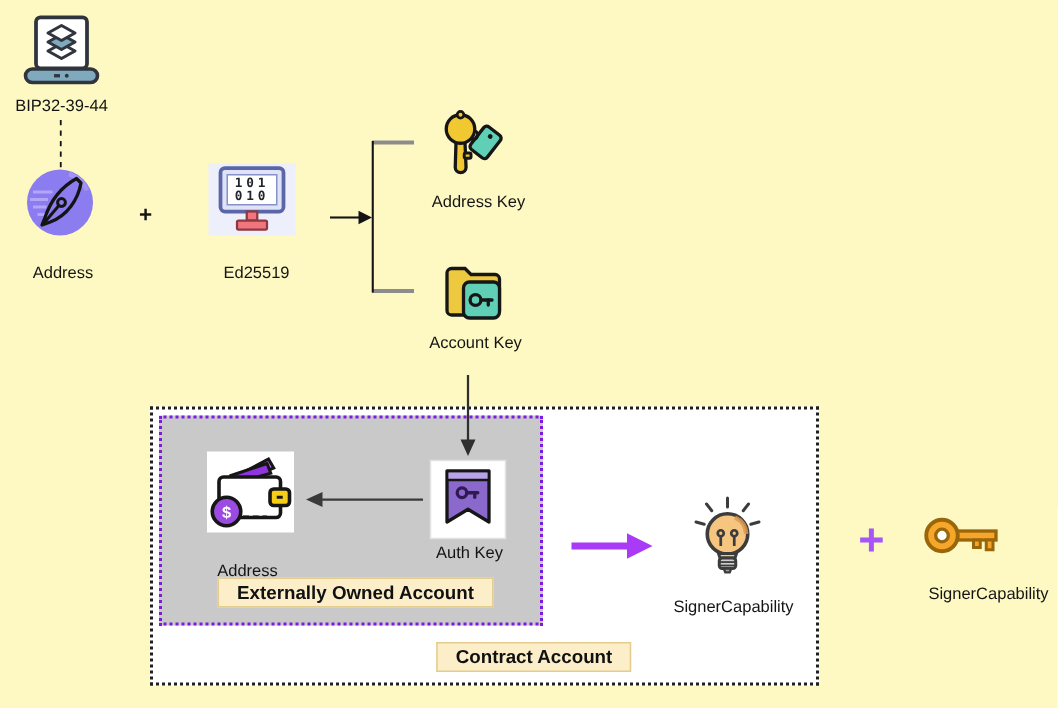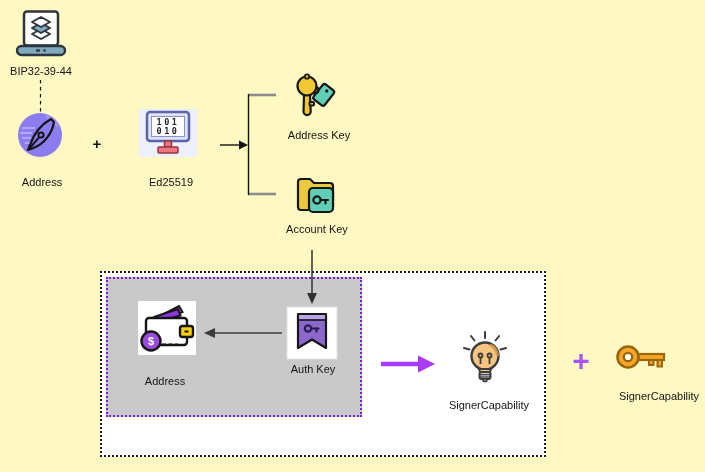--- a/index.html
+++ b/index.html
@@ -144,20 +144,22 @@
     <rect x="0" y="0" width="50" height="52" fill="#ffffff" stroke="#e2e2e2" stroke-width="1"></rect>
     <path d="M11,7 H39 V41 L25,32.5 L11,41 Z" fill="#8a68cc" stroke="#161616" stroke-width="2.2" stroke-linejoin="round"></path>
     <rect x="12" y="8" width="26" height="4.5" fill="#b9a3e8"></rect>
     <line x1="11" y1="13" x2="39" y2="13" stroke="#161616" stroke-width="1.6"></line>
     <circle cx="21" cy="21.5" r="3.2" fill="none" stroke="#2d1b52" stroke-width="2.2"></circle>
     <line x1="24.2" y1="21.5" x2="31.5" y2="21.5" stroke="#2d1b52" stroke-width="2.2" stroke-linecap="round"></line>
     <line x1="29.5" y1="21.5" x2="29.5" y2="24.5" stroke="#2d1b52" stroke-width="2.2" stroke-linecap="round"></line>
   </svg>
   <div class="lbl" style="left:313px;top:363px">Auth Key</div>
 
+  <div class="tag-box" style="left:237px;top:385px">Externally Owned Account</div>
+  <div class="tag-box" style="left:356px;top:428px">Contract Account</div>
 
   <svg class="abs" style="left:459px;top:331px" width="52" height="56" viewBox="0 0 52 56">
     <g stroke="#3c3c3c" stroke-width="2" stroke-linecap="round">
       <line x1="26" y1="1" x2="26" y2="7"></line>
       <line x1="12" y1="5" x2="15.5" y2="9.5"></line>
       <line x1="40" y1="5" x2="36.5" y2="9.5"></line>
       <line x1="5" y1="17" x2="10.5" y2="18.5"></line>
       <line x1="47" y1="17" x2="41.5" y2="18.5"></line>
     </g>
     <circle cx="26" cy="25" r="13.5" fill="#f6c580" stroke="#3c3c3c" stroke-width="2.4"></circle>

